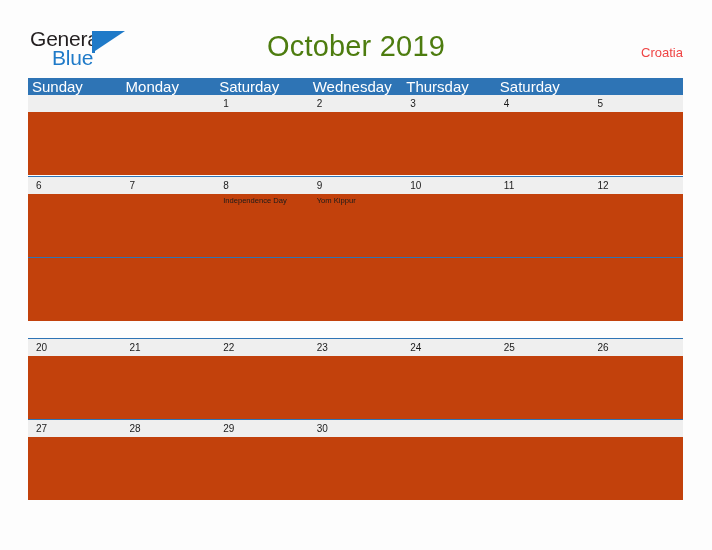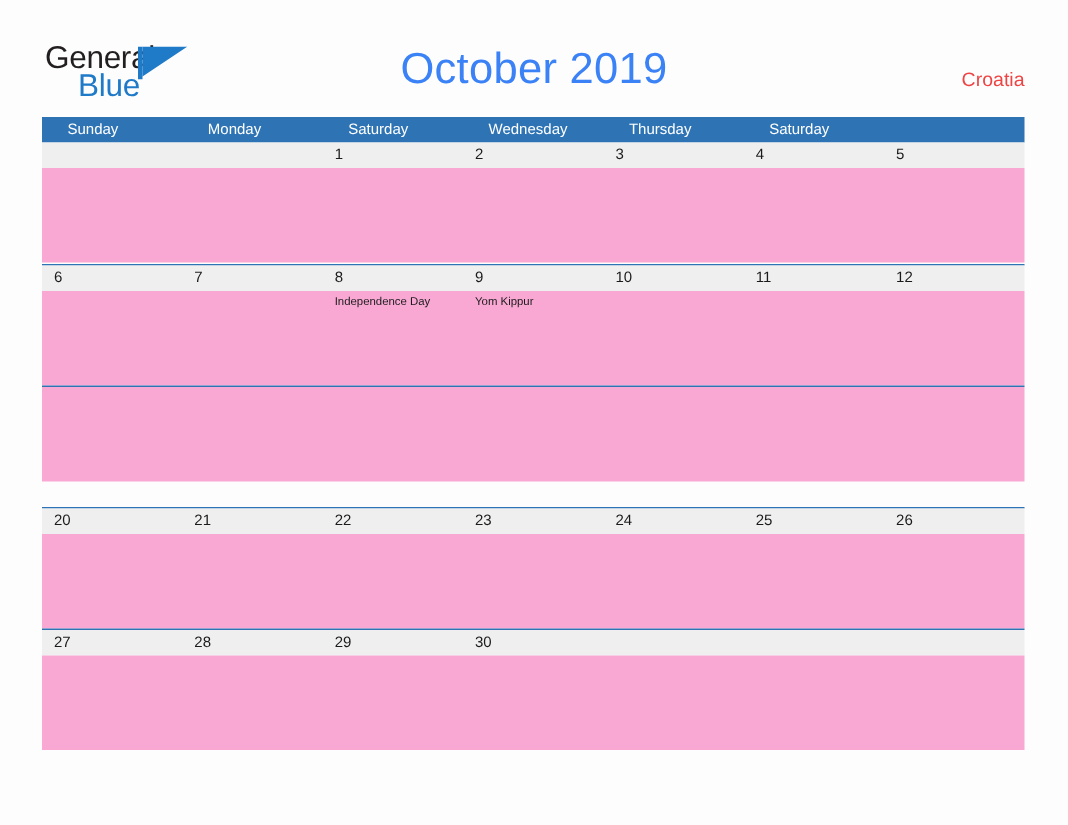--- a/index.html
+++ b/index.html
@@ -66,21 +66,21 @@
     height: 22px;
   }
 
   .cal-title {
     position: absolute;
     left: 0;
     top: 30px;
     width: 712px;
     text-align: center;
     font-size: 29px;
-    color: #3b82f6;
+    color: #4d7c0f;
     font-weight: normal;
     letter-spacing: 0.2px;
     font-family: "Liberation Sans", sans-serif;
   }
 
   .locale {
     position: absolute;
     right: 29px;
     top: 45px;
     font-size: 13px;
@@ -100,22 +100,22 @@
     display: flex;
     width: 655px;
     height: 17px;
     background: #2e74b5;
   }
   .dow-cell {
     width: 93.57px;
     height: 14px;
     line-height: 17px;
     color: #ffffff;
-    font-size: 10px;
-    padding-left: 17px;
+    font-size: 15px;
+    padding-left: 4px;
     box-sizing: border-box;
     font-family: "Liberation Sans", sans-serif;
   }
 
   .week {
     width: 655px;
     position: relative;
   }
   .week.first { height: 81px; }
   .week.rest  { height: 81px; }
@@ -141,21 +141,21 @@
     padding-left: 8px;
     box-sizing: border-box;
     font-family: "Liberation Sans", sans-serif;
   }
   .date-cell.empty { color: transparent; }
 
   .events-band {
     display: flex;
     width: 655px;
     height: 63px;
-    background: #f9a8d4;
+    background: #c2410c;
   }
   .event-cell {
     width: 93.57px;
     height: 63px;
     padding-left: 8px;
     padding-top: 2px;
     box-sizing: border-box;
     font-size: 7.6px;
     line-height: 10px;
     color: #1b1b1b;

